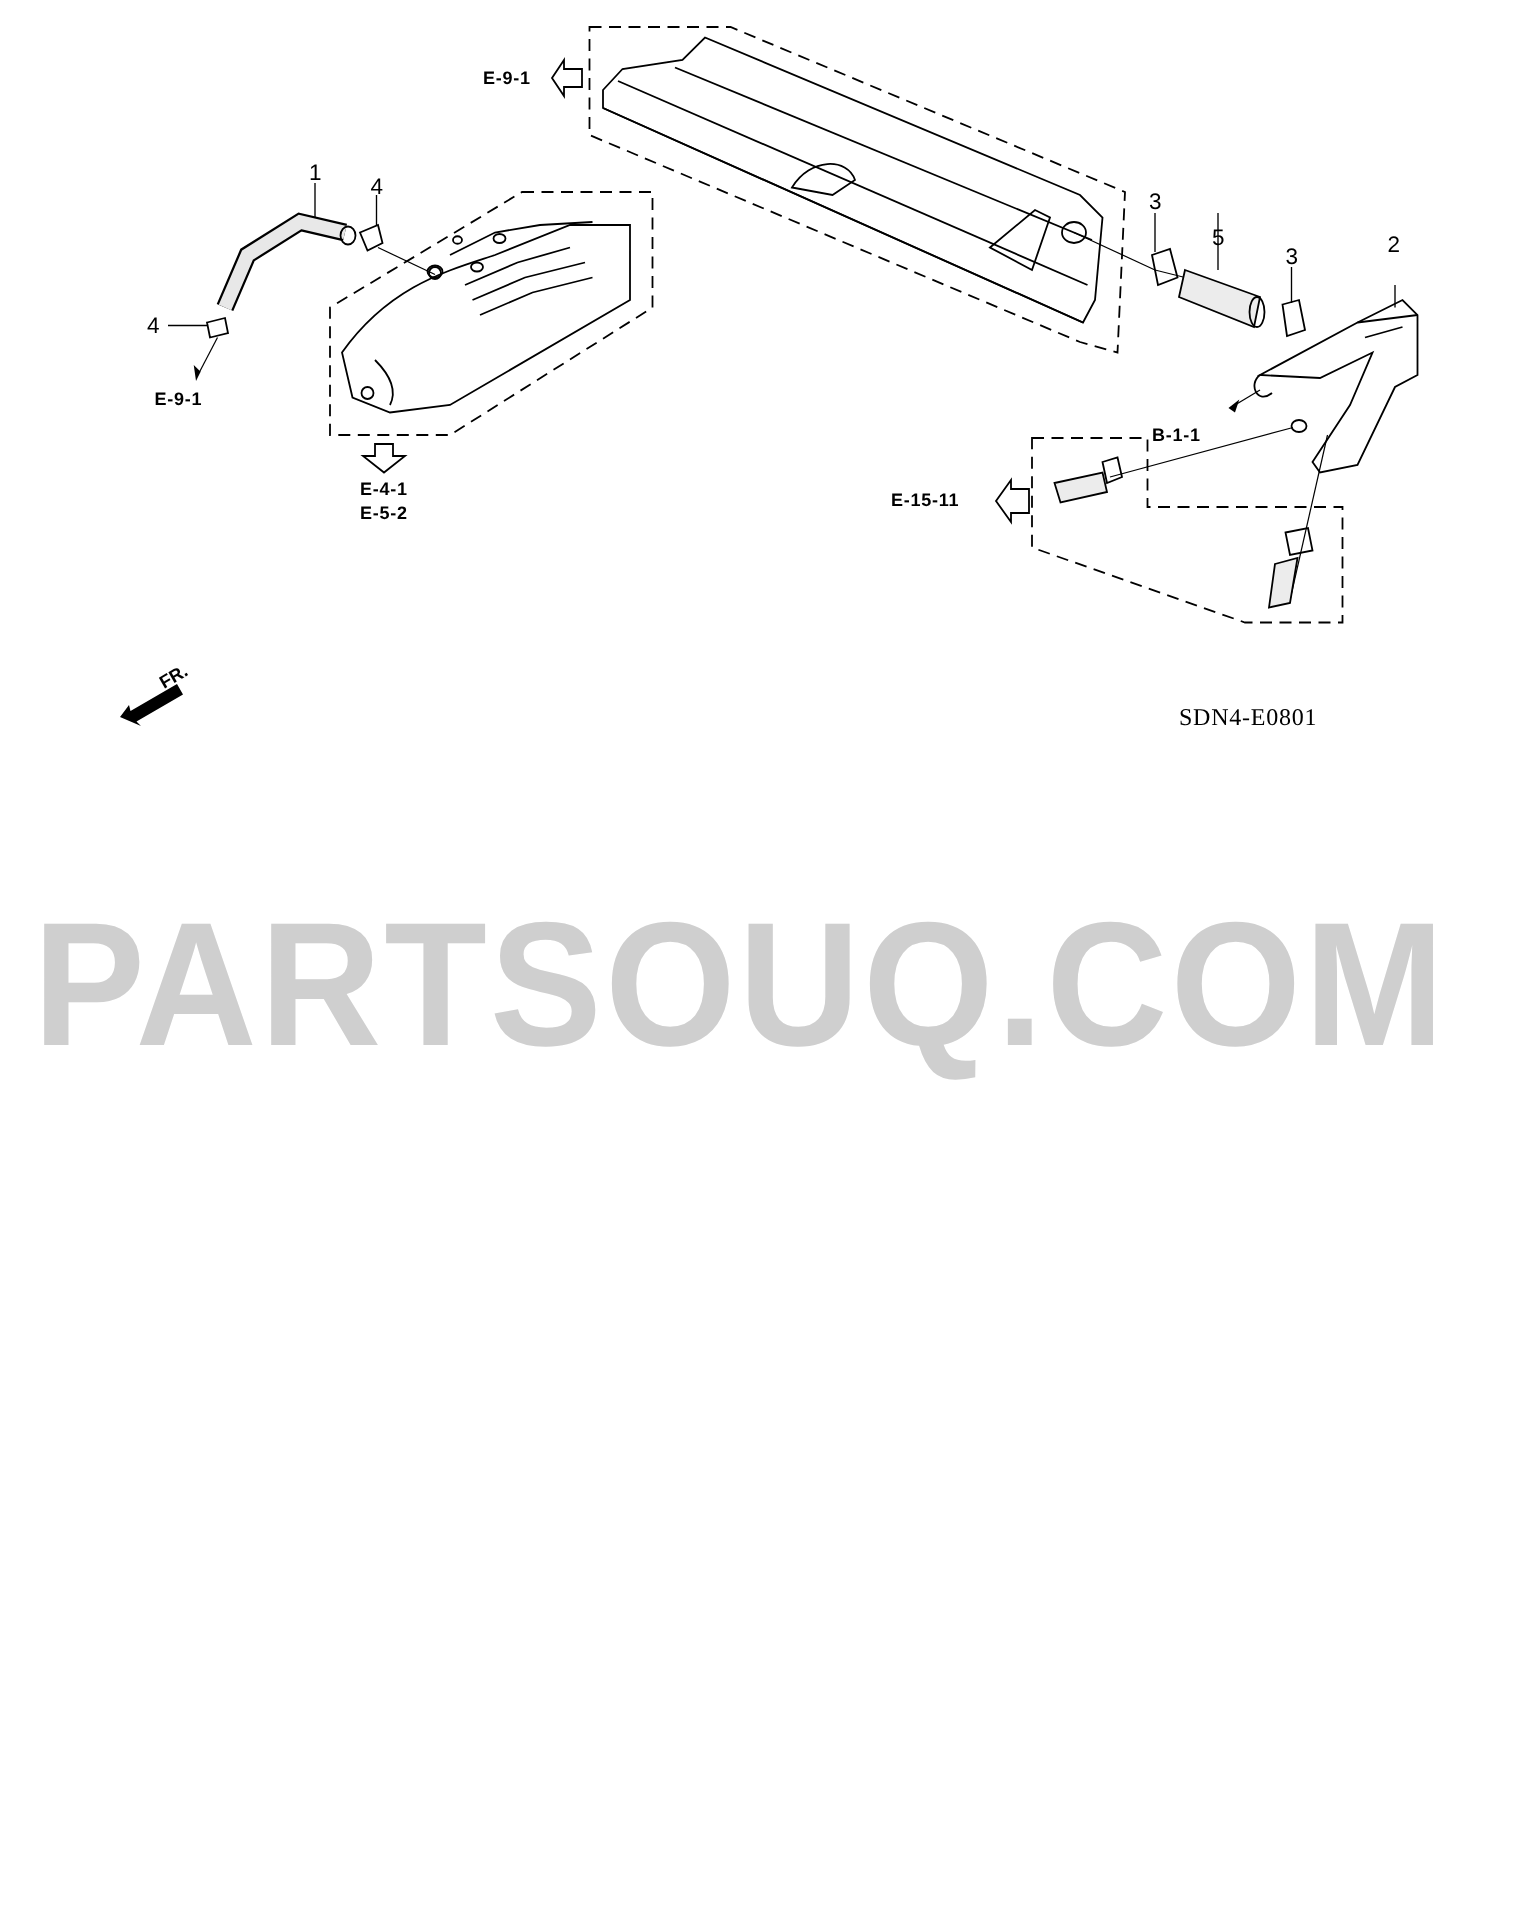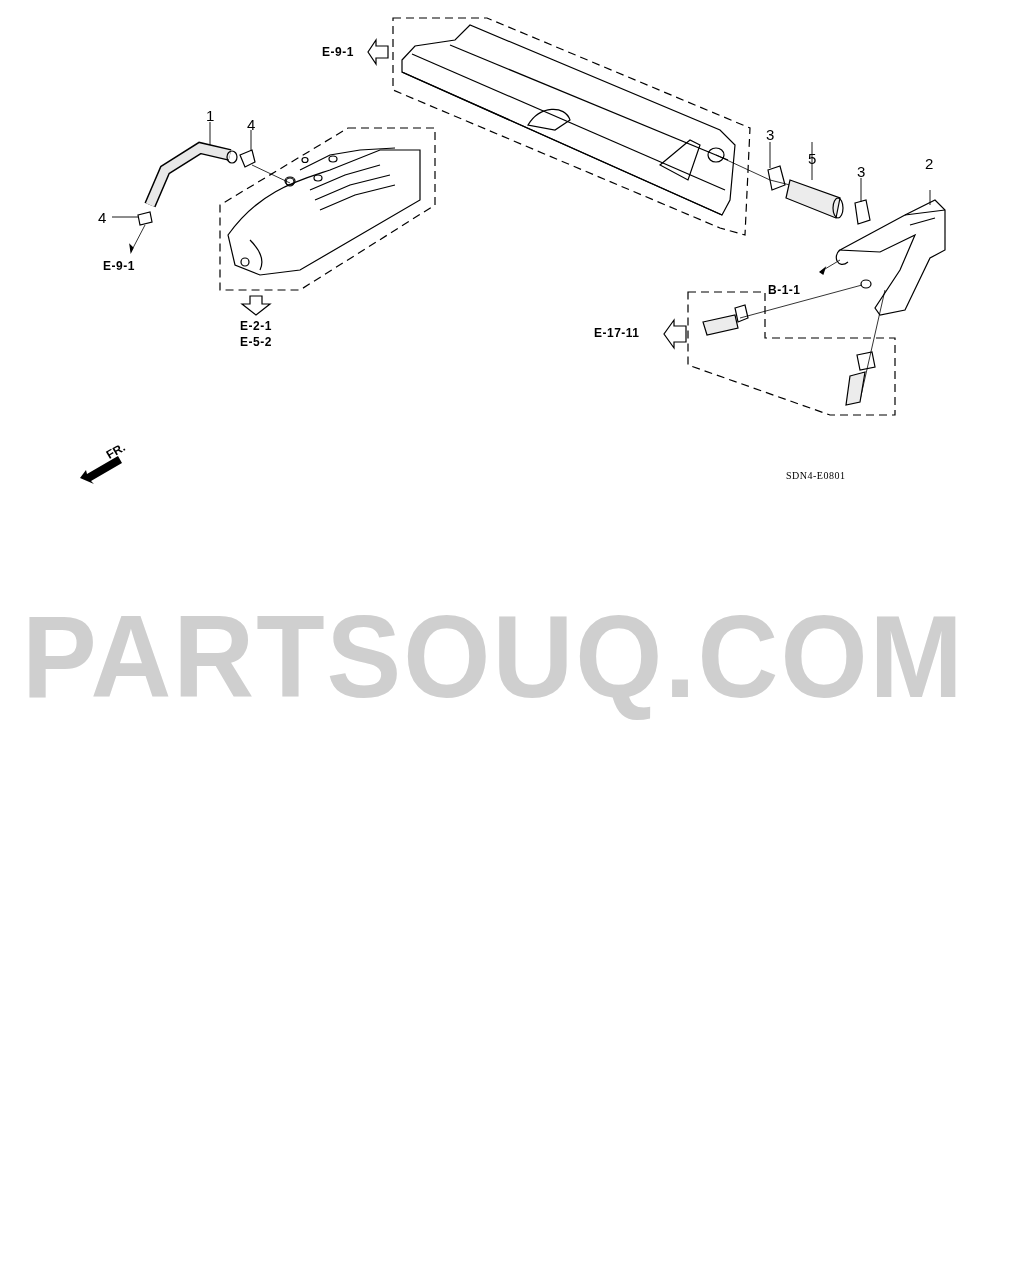--- a/index.html
+++ b/index.html
@@ -1,21 +1,21 @@
 <!DOCTYPE html>
 <html><head>
   <meta charset="utf-8">
   <style>
     html, body { margin: 0; padding: 0; background: #ffffff; }
     body { width: 1024px; height: 1280px; position: relative; overflow: hidden; font-family: "Liberation Sans", sans-serif; }
     .canvas { position: absolute; left: 0; top: 0; width: 1024px; height: 520px; }
     .canvas svg { position: absolute; left: 0; top: 0; }
     .callout { position: absolute; font-family: "Liberation Sans", sans-serif; font-size: 15px; color: #000; line-height: 1; }
     .ref { position: absolute; font-family: "Liberation Sans", sans-serif; font-weight: bold; font-size: 12px; color: #000; line-height: 1.05; letter-spacing: 0.5px; cursor: pointer; }
-    .code { position: absolute; font-family: "Liberation Serif", serif; font-size: 10px; color: #000; letter-spacing: 0.5px; }
+    .code { position: absolute; font-family: "Liberation Serif", serif; font-size: 16px; color: #000; letter-spacing: 0.5px; }
     .fr-label { position: absolute; font-family: "Liberation Sans", sans-serif; font-weight: bold; font-size: 12px; color: #000; transform: rotate(-30deg); }
     .watermark { position: absolute; left: 22px; top: 592px; width: 990px; font-family: "Liberation Sans", sans-serif; font-weight: 900; font-size: 112px; letter-spacing: 2px; color: #cfcfcf; transform: scaleY(1.05); white-space: nowrap; text-align: left; }
   </style>
 </head>
 <body>
 
 <div class="canvas">
   <svg width="1024" height="520" viewBox="0 0 1024 520">
     <g fill="none" stroke="#000" stroke-width="1.2">
 
@@ -97,22 +97,22 @@
   <span class="callout" style="left:206px;top:108px;">1</span>
   <span class="callout" style="left:247px;top:117px;">4</span>
   <span class="callout" style="left:98px;top:210px;">4</span>
   <span class="callout" style="left:766px;top:127px;">3</span>
   <span class="callout" style="left:808px;top:151px;">5</span>
   <span class="callout" style="left:857px;top:164px;">3</span>
   <span class="callout" style="left:925px;top:156px;">2</span>
 
   <span class="ref" style="left:322px;top:46px;">E-9-1</span>
   <span class="ref" style="left:103px;top:260px;">E-9-1</span>
-  <span class="ref" style="left:240px;top:320px;">E-2-1</span>
+  <span class="ref" style="left:240px;top:320px;">E-4-1</span>
   <span class="ref" style="left:240px;top:336px;">E-5-2</span>
   <span class="ref" style="left:768px;top:284px;">B-1-1</span>
-  <span class="ref" style="left:594px;top:327px;">E-17-11</span>
+  <span class="ref" style="left:594px;top:327px;">E-15-11</span>
 
   <span class="fr-label" style="left:106px;top:444px;">FR.</span>
   <span class="code" style="left:786px;top:470px;">SDN4-E0801</span>
 </div>
 
 <div class="watermark">PARTSOUQ.COM</div>
 
 </body></html>

